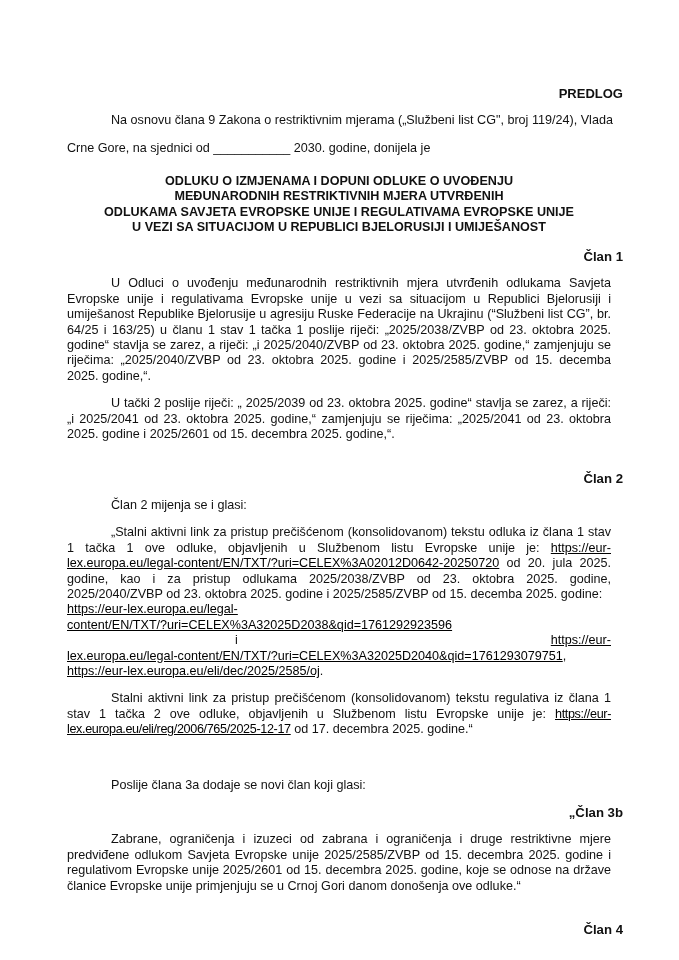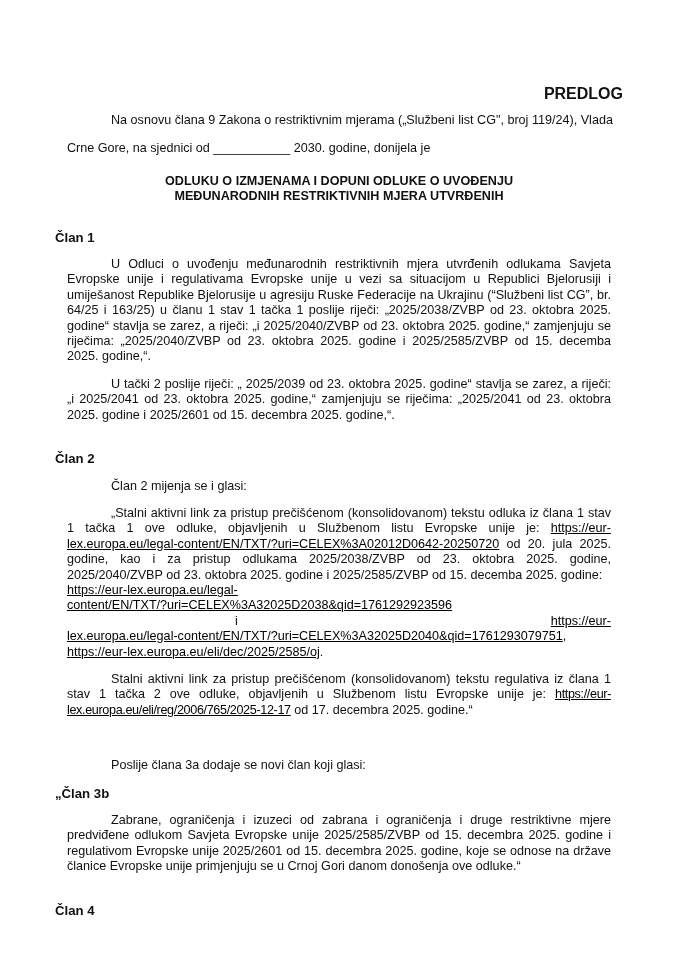--- a/index.html
+++ b/index.html
@@ -19,42 +19,42 @@
       position: absolute;
       left: 55px;
       top: 86px;
       width: 568px;
       font-size: 12.6px;
       line-height: 15.4px;
     }
     .predlog {
       text-align: right;
       font-weight: bold;
-      font-size: 16px;
+      font-size: 13px;
       margin: 0 0 8px 0;
     }
     p {
       margin: 12px;
       text-align: justify;
     }
     .indent {
       text-indent: 44px;
     }
     .title-block {
       text-align: center;
       font-weight: bold;
       font-size: 12.6px;
       line-height: 15.2px;
-      margin: 18px 0 25px 0;
+      margin: 18px 0 14px 0;
     }
     .title-block div {
       white-space: nowrap;
     }
     .article-heading {
-      text-align: left;
+      text-align: right;
       font-weight: bold;
       font-size: 13.2px;
       line-height: 15.4px;
       margin: 0;
     }
     .gap-large {
       height: 16px;
     }
     a.doc-link {
       color: #000000;
@@ -75,20 +75,22 @@
   <div class="predlog">PREDLOG</div>
 
   <div>
     <p class="indent nowrap">Na osnovu člana 9 Zakona o restriktivnim mjerama („Službeni list CG", broj 119/24), Vlada</p>
     <p>Crne Gore, na sjednici od ___________ 2030. godine, donijela je</p>
   </div>
 
   <div class="title-block">
     <div>ODLUKU O IZMJENAMA I DOPUNI ODLUKE O UVOĐENJU</div>
     <div>MEĐUNARODNIH RESTRIKTIVNIH MJERA UTVRĐENIH</div>
+    <div>ODLUKAMA SAVJETA EVROPSKE UNIJE I REGULATIVAMA EVROPSKE UNIJE</div>
+    <div>U VEZI SA SITUACIJOM U REPUBLICI BJELORUSIJI I UMIJEŠANOST</div>
   </div>
 
   <section>
     <div class="article-heading">Član 1</div>
     <p class="indent">U Odluci o uvođenju međunarodnih restriktivnih mjera utvrđenih odlukama Savjeta Evropske unije i regulativama Evropske unije u vezi sa situacijom u Republici Bjelorusiji i umiješanost Republike Bjelorusije u agresiju Ruske Federacije na Ukrajinu (“Službeni list CG”, br. 64/25 i 163/25) u članu 1 stav 1 tačka 1 poslije riječi: „2025/2038/ZVBP od 23. oktobra 2025. godine“ stavlja se zarez, a riječi: „i 2025/2040/ZVBP od 23. oktobra 2025. godine,“ zamjenjuju se riječima: „2025/2040/ZVBP od 23. oktobra 2025. godine i 2025/2585/ZVBP od 15. decemba 2025. godine,“.</p>
     <p class="indent">U tački 2 poslije riječi: „ 2025/2039 od 23. oktobra 2025. godine“ stavlja se zarez, a riječi: „i 2025/2041 od 23. oktobra 2025. godine,“ zamjenjuju se riječima: „2025/2041 od 23. oktobra 2025. godine i 2025/2601 od 15. decembra 2025. godine,“.</p>
   </section>
 
   <div class="gap-large"></div>
 

